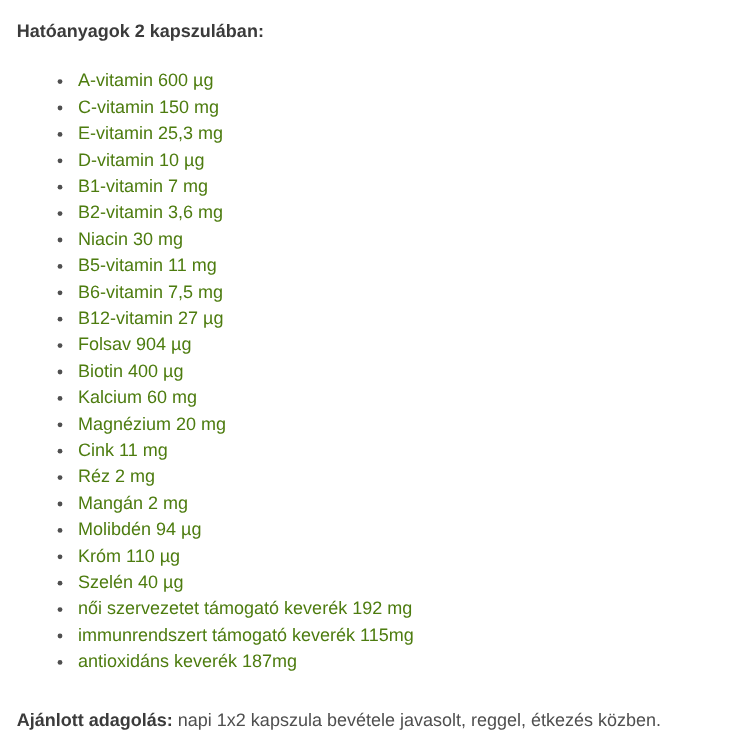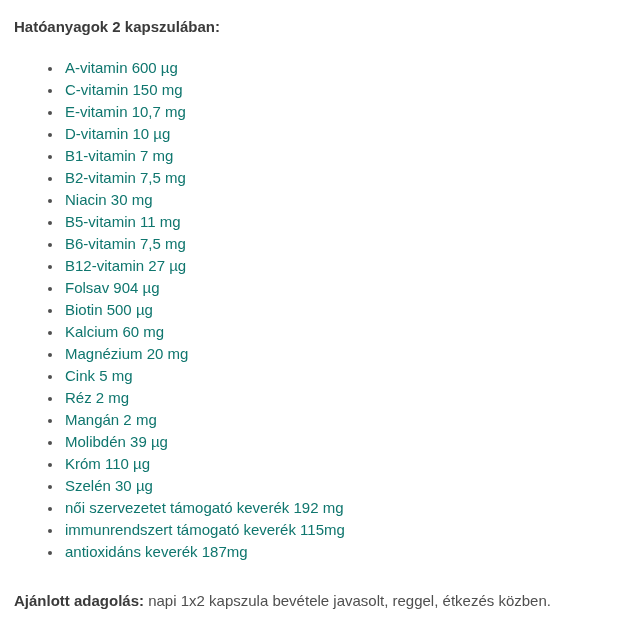--- a/index.html
+++ b/index.html
@@ -26,21 +26,21 @@
     line-height: 16px;
   }
   ul.ingredients {
     margin: 22px 0 0 0;
     padding: 0 0 0 63px;
     list-style: disc outside;
   }
   ul.ingredients li {
     font-size: 15px;
     line-height: 22px;
-    color: #0f766e;
+    color: #4d7c0f;
     padding-left: 2px;
   }
   ul.ingredients li::marker {
     color: #4f4f4f;
     font-size: 13px;
   }
   .dosage {
     margin: 0;
     padding: 28px 14px 0 14px;
     font-size: 15px;
@@ -55,38 +55,38 @@
 </head>
 <body>
 
 <div class="page">
 
   <h2 class="heading">Hatóanyagok 2 kapszulában:</h2>
 
   <ul class="ingredients">
       <li>A-vitamin 600 µg</li>
       <li>C-vitamin 150 mg</li>
-      <li>E-vitamin 10,7 mg</li>
+      <li>E-vitamin 25,3 mg</li>
       <li>D-vitamin 10 µg</li>
       <li>B1-vitamin 7 mg</li>
-      <li>B2-vitamin 7,5 mg</li>
+      <li>B2-vitamin 3,6 mg</li>
       <li>Niacin 30 mg</li>
       <li>B5-vitamin 11 mg</li>
       <li>B6-vitamin 7,5 mg</li>
       <li>B12-vitamin 27 µg</li>
       <li>Folsav 904 µg</li>
-      <li>Biotin 500 µg</li>
+      <li>Biotin 400 µg</li>
       <li>Kalcium 60 mg</li>
       <li>Magnézium 20 mg</li>
-      <li>Cink 5 mg</li>
+      <li>Cink 11 mg</li>
       <li>Réz 2 mg</li>
       <li>Mangán 2 mg</li>
-      <li>Molibdén 39 µg</li>
+      <li>Molibdén 94 µg</li>
       <li>Króm 110 µg</li>
-      <li>Szelén 30 µg</li>
+      <li>Szelén 40 µg</li>
       <li>női szervezetet támogató keverék 192 mg</li>
       <li>immunrendszert támogató keverék 115mg</li>
       <li>antioxidáns keverék 187mg</li>
     </ul>
 
   <p class="dosage">
     <span class="label">Ajánlott adagolás:</span><span> napi 1x2 kapszula bevétele javasolt, reggel, étkezés közben.</span>
   </p>
 
 </div>

